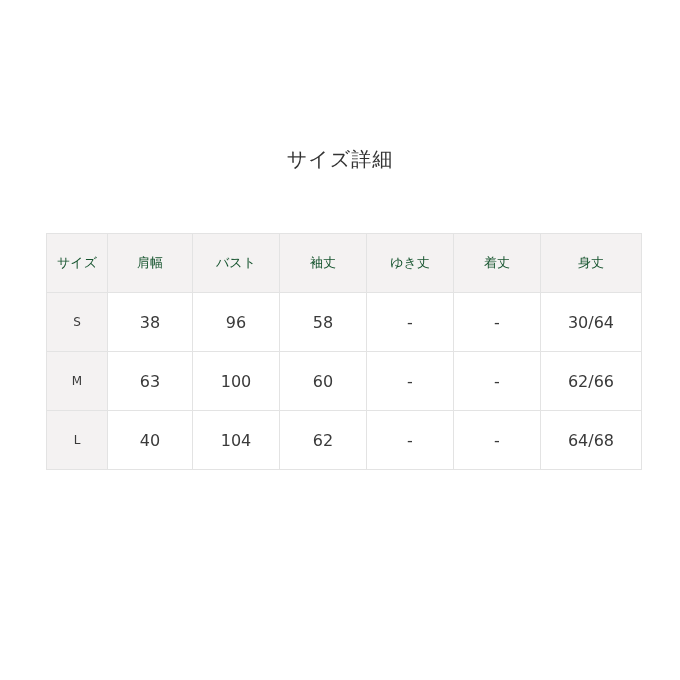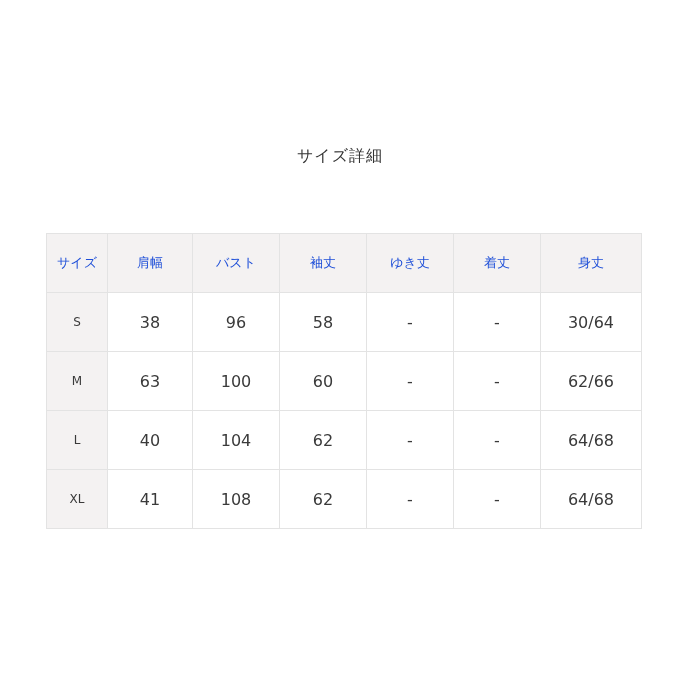--- a/index.html
+++ b/index.html
@@ -19,21 +19,21 @@
     width: 680px;
     height: 680px;
     box-sizing: border-box;
   }
   .title {
     position: absolute;
     top: 146px;
     left: 0;
     width: 680px;
     text-align: center;
-    font-size: 16px;
+    font-size: 20px;
     color: #333333;
     letter-spacing: 1px;
   }
   .table-wrap {
     position: absolute;
     top: 233px;
     left: 46px;
     width: 588px;
   }
   table.size-table {
@@ -48,21 +48,21 @@
     text-align: center;
     vertical-align: middle;
     font-size: 13px;
     font-weight: normal;
     color: #3a3a3a;
     padding: 0;
   }
   table.size-table thead th {
     background: #f4f2f2;
     font-size: 13px;
-    color: #1d4ed8;
+    color: #14532d;
     margin-left: 24px;
   }
   table.size-table tbody td.size-cell {
     background: #f4f2f2;
     font-size: 12px;
   }
   table.size-table tbody td {
     background: #ffffff;
     font-size: 16px;
   }
@@ -115,26 +115,17 @@
         </tr>
         <tr>
           <td class="col-0 size-cell">L</td>
           <td class="col-1">40</td>
           <td class="col-2">104</td>
           <td class="col-3">62</td>
           <td class="col-4">-</td>
           <td class="col-5">-</td>
           <td class="col-6">64/68</td>
         </tr>
-        <tr>
-          <td class="col-0 size-cell">XL</td>
-          <td class="col-1">41</td>
-          <td class="col-2">108</td>
-          <td class="col-3">62</td>
-          <td class="col-4">-</td>
-          <td class="col-5">-</td>
-          <td class="col-6">64/68</td>
-        </tr>
       </tbody>
     </table>
   </div>
 
 </div>
 
 </body></html>

